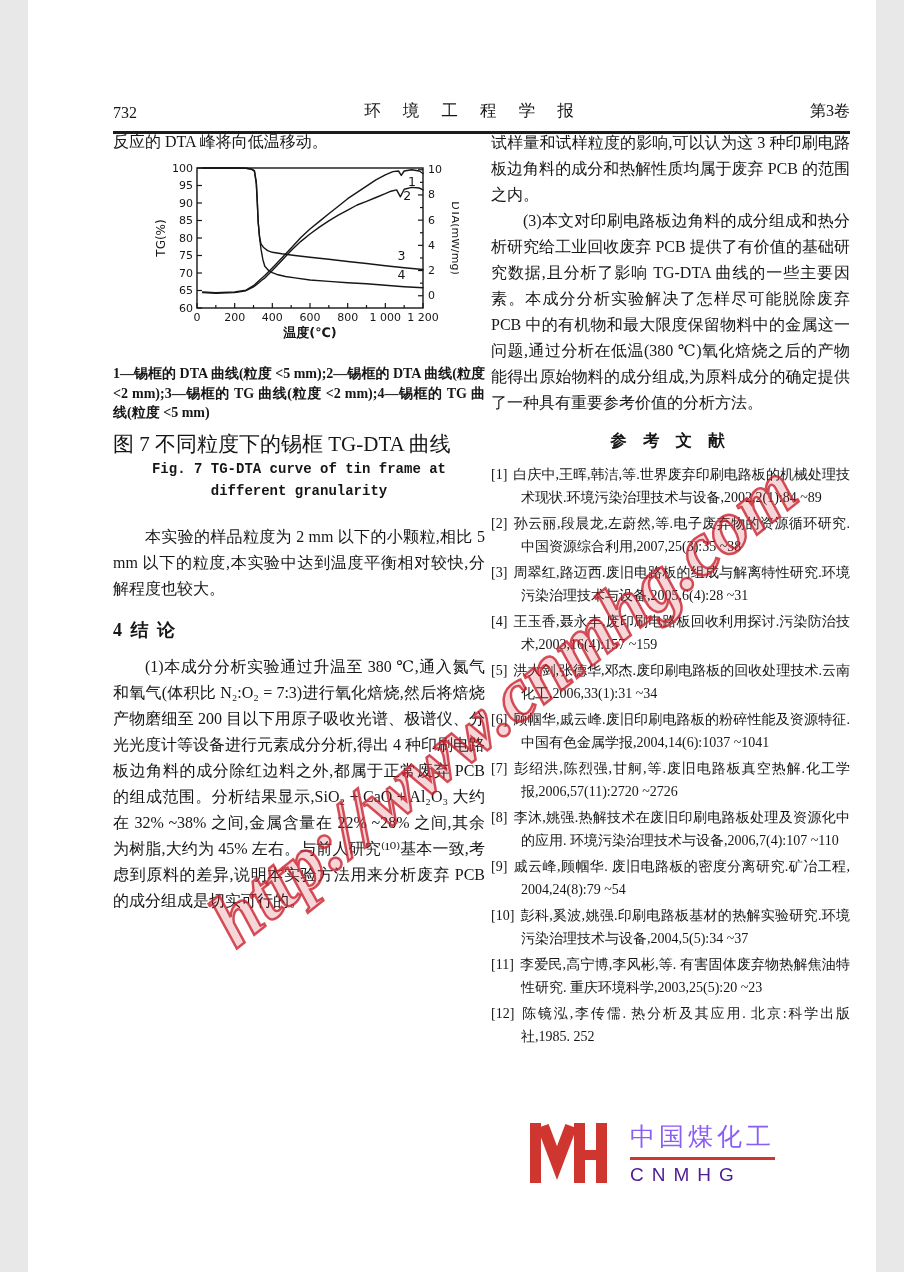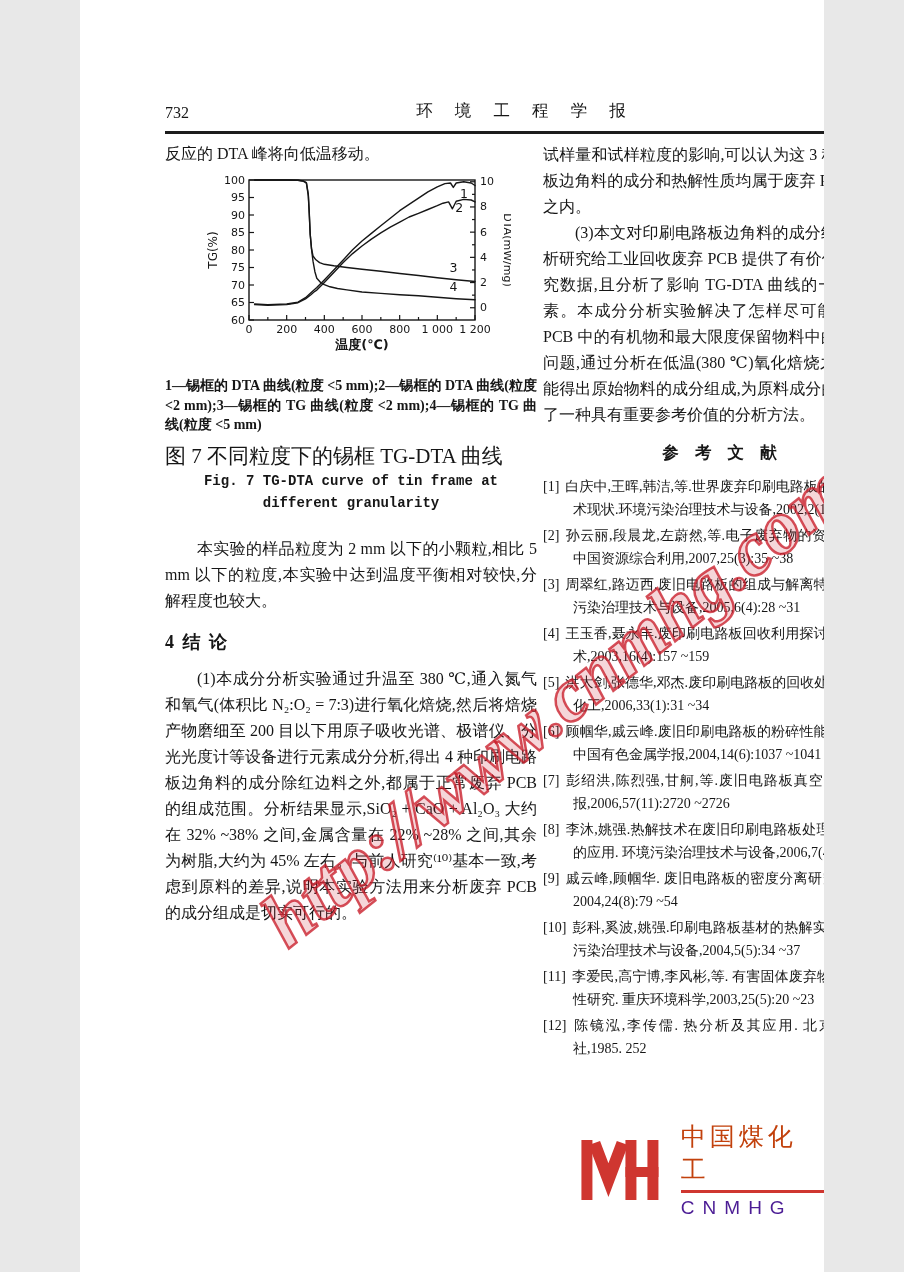--- a/index.html
+++ b/index.html
@@ -1,35 +1,35 @@
 <!DOCTYPE html>
 <html><head>
 <meta charset="utf-8">
 <style>
   * { margin: 0; padding: 0; box-sizing: border-box; }
   html,body { background:#e8e8e8; }
   .page {
     position: relative;
-    width: 744px; height: 1272px;
+    width: 848px; height: 1272px;
     background: #ffffff;
     font-family: "Liberation Serif", "DejaVu Serif", serif;
     color: #161616;
     overflow: hidden;
     margin: 0 auto;
   }
   
   .header {
     position: absolute; left: 85px; top: 100px; width: 737px;
     display: flex; justify-content: space-between; align-items: flex-end;
     border-bottom: 3px solid #1c1c1c; padding-bottom: 9px;
     font-size: 16px;
   }
   .header .journal { letter-spacing: 9px; font-size: 16.5px; }
   
-  .col { position: absolute; top: 142px; }
+  .col { position: absolute; top: 130px; }
   .col-left  { left: 85px;  width: 372px; }
   .col-right { left: 463px; width: 359px; }
   .para { font-size: 16px; line-height: 26px; text-align: justify; }
   .indent { text-indent: 2em; }
   .intro-line { font-size: 16px; line-height: 24px; margin-bottom: 4px; }
   
   .figure-wrap { margin: 2px 0 4px 0; }
   .chart { display: block; margin-left: 40px; background: #fff; }
   .fig-legend {
     font-size: 14px; line-height: 19.5px; font-weight: 700;
@@ -63,21 +63,21 @@
     pointer-events: none; z-index: 5;
   }
   
   .logo {
     position: absolute; left: 498px; top: 1120px;
     display: flex; align-items: center; gap: 16px; z-index: 2;
   }
   .logo-text { display: flex; flex-direction: column; }
   .logo-cn {
     font-family: "Liberation Sans", "DejaVu Sans", sans-serif;
-    font-size: 25px; letter-spacing: 4px; color: #c2410c; font-weight: 500;
+    font-size: 25px; letter-spacing: 4px; color: #8b5cf6; font-weight: 500;
   }
   .logo-line { height: 3px; background: #cf3630; margin: 4px 0 4px 0; width: 100%; }
   .logo-en {
     font-family: "Liberation Sans", "DejaVu Sans", sans-serif;
     font-size: 19px; letter-spacing: 8px; color: #4c1d95;
   }
   
   .chart text {
     font-family: "DejaVu Sans", "Liberation Sans", sans-serif;
     fill: #161616;

